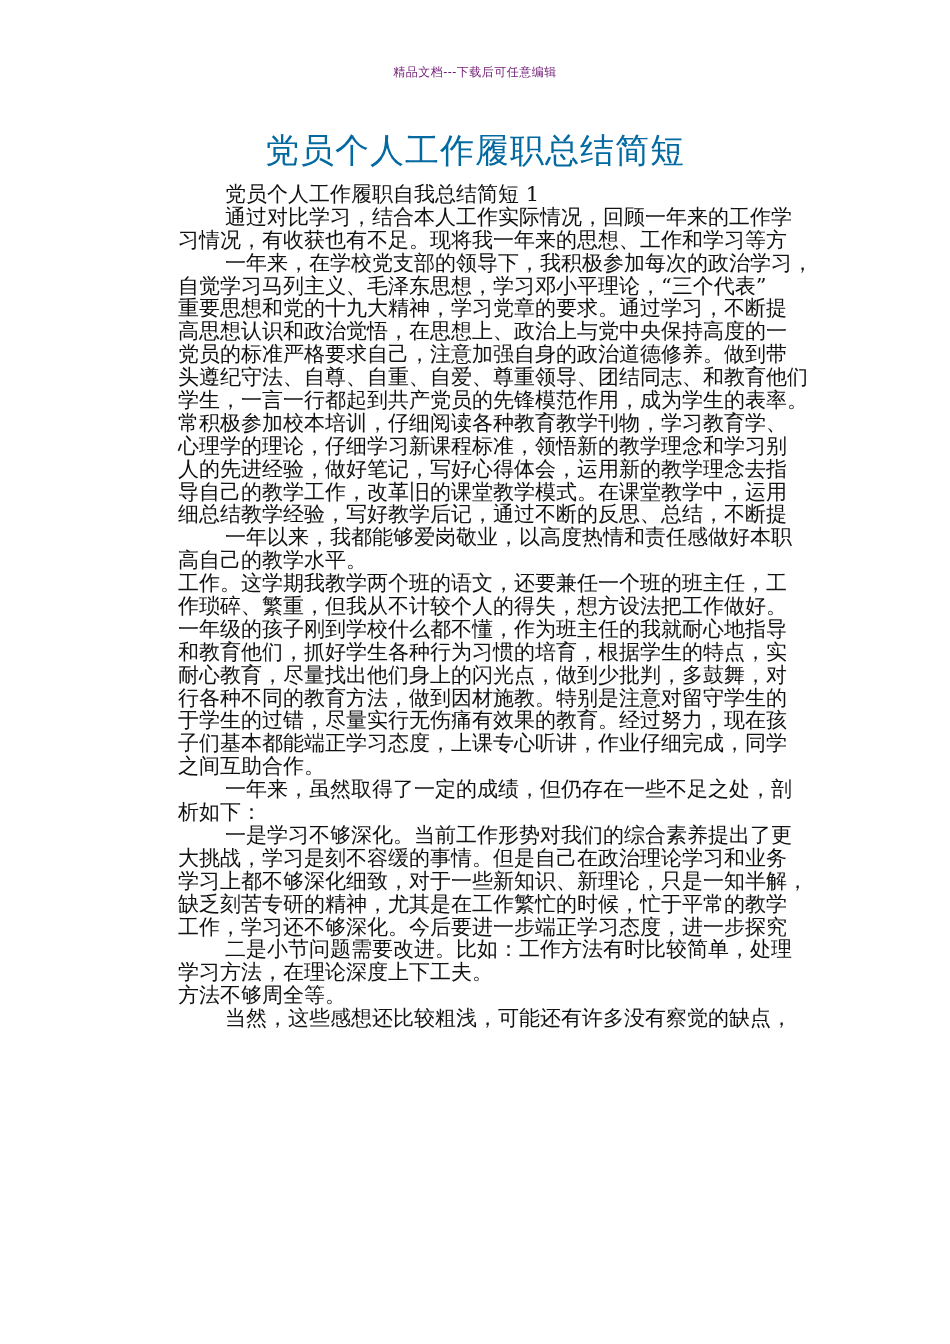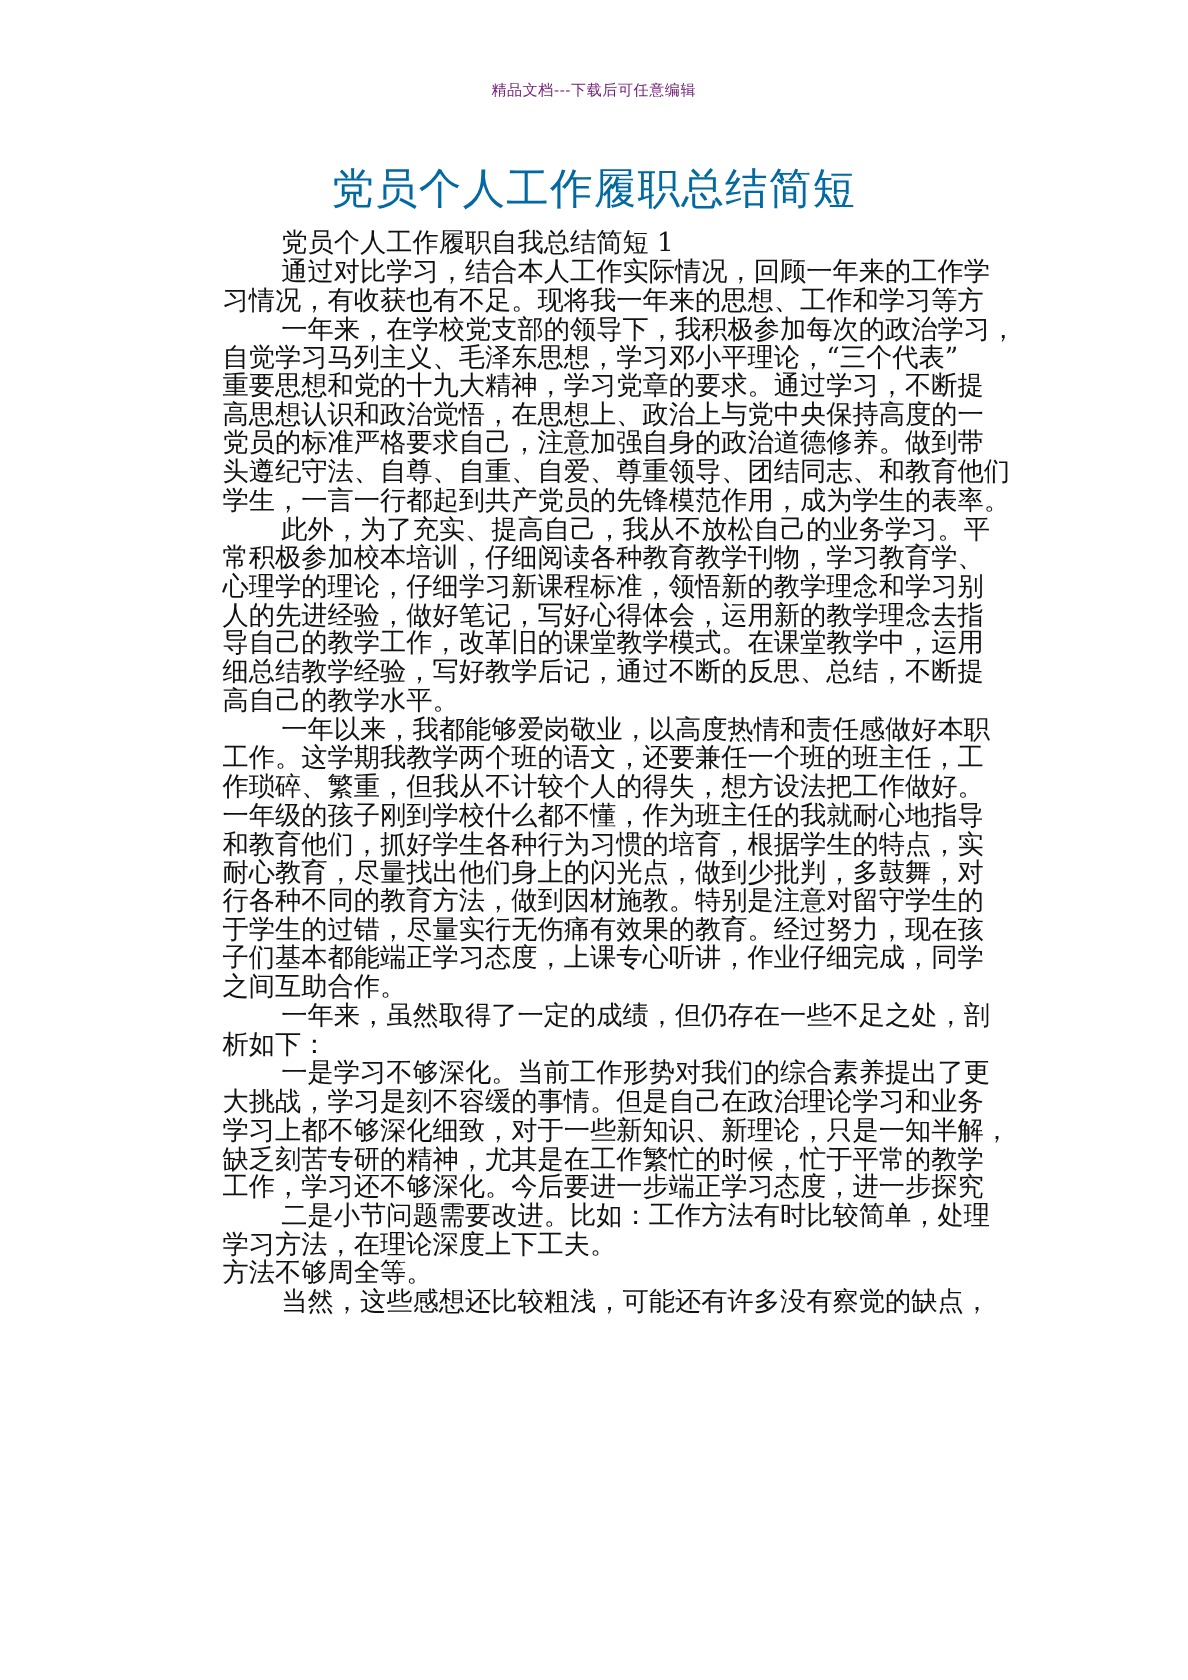--- a/index.html
+++ b/index.html
@@ -23,28 +23,27 @@
     <div class="line indent">党员个人工作履职自我总结简短 1</div>
     <div class="line indent">通过对比学习，结合本人工作实际情况，回顾一年来的工作学</div>
     <div class="line">习情况，有收获也有不足。现将我一年来的思想、工作和学习等方</div>
     <div class="line indent">一年来，在学校党支部的领导下，我积极参加每次的政治学习，</div>
     <div class="line">自觉学习马列主义、毛泽东思想，学习邓小平理论，“三个代表”</div>
     <div class="line">重要思想和党的十九大精神，学习党章的要求。通过学习，不断提</div>
     <div class="line">高思想认识和政治觉悟，在思想上、政治上与党中央保持高度的一</div>
     <div class="line">党员的标准严格要求自己，注意加强自身的政治道德修养。做到带</div>
     <div class="line">头遵纪守法、自尊、自重、自爱、尊重领导、团结同志、和教育他们</div>
     <div class="line">学生，一言一行都起到共产党员的先锋模范作用，成为学生的表率。</div>
-    <div class="line indent">此外，为了充实、提高自己，我从不放松自己的业务学习。平</div>
     <div class="line">常积极参加校本培训，仔细阅读各种教育教学刊物，学习教育学、</div>
     <div class="line">心理学的理论，仔细学习新课程标准，领悟新的教学理念和学习别</div>
     <div class="line">人的先进经验，做好笔记，写好心得体会，运用新的教学理念去指</div>
     <div class="line">导自己的教学工作，改革旧的课堂教学模式。在课堂教学中，运用</div>
     <div class="line">细总结教学经验，写好教学后记，通过不断的反思、总结，不断提</div>
+    <div class="line indent">一年以来，我都能够爱岗敬业，以高度热情和责任感做好本职</div>
     <div class="line">高自己的教学水平。</div>
-    <div class="line indent">一年以来，我都能够爱岗敬业，以高度热情和责任感做好本职</div>
     <div class="line">工作。这学期我教学两个班的语文，还要兼任一个班的班主任，工</div>
     <div class="line">作琐碎、繁重，但我从不计较个人的得失，想方设法把工作做好。</div>
     <div class="line">一年级的孩子刚到学校什么都不懂，作为班主任的我就耐心地指导</div>
     <div class="line">和教育他们，抓好学生各种行为习惯的培育，根据学生的特点，实</div>
     <div class="line">耐心教育，尽量找出他们身上的闪光点，做到少批判，多鼓舞，对</div>
     <div class="line">行各种不同的教育方法，做到因材施教。特别是注意对留守学生的</div>
     <div class="line">于学生的过错，尽量实行无伤痛有效果的教育。经过努力，现在孩</div>
     <div class="line">子们基本都能端正学习态度，上课专心听讲，作业仔细完成，同学</div>
     <div class="line">之间互助合作。</div>
     <div class="line indent">一年来，虽然取得了一定的成绩，但仍存在一些不足之处，剖</div>

